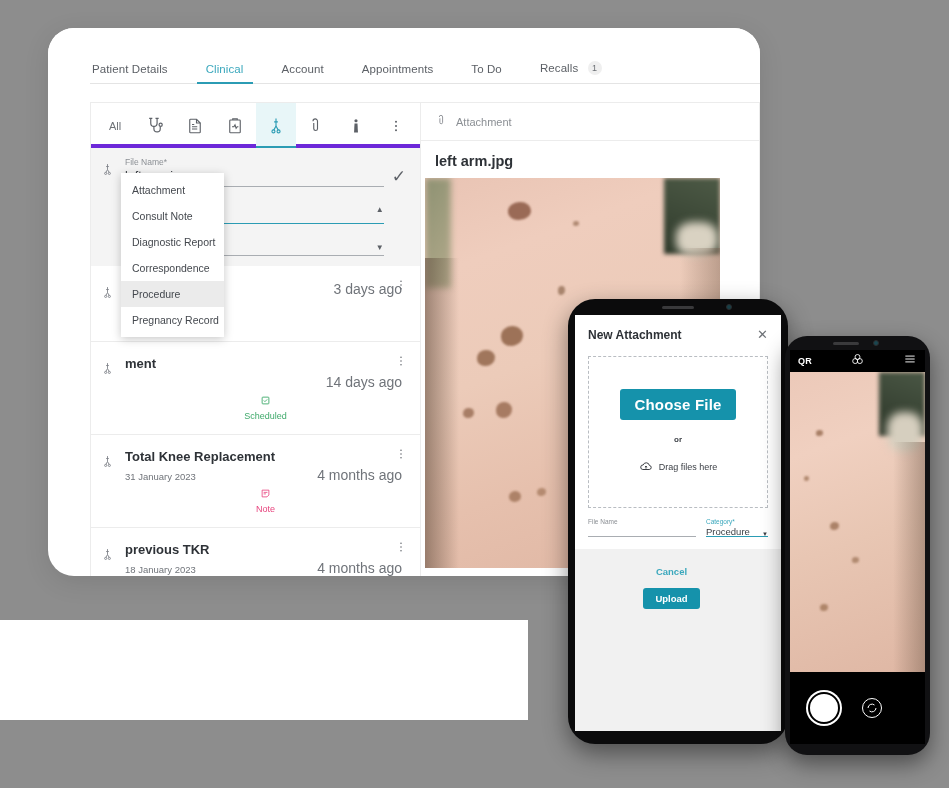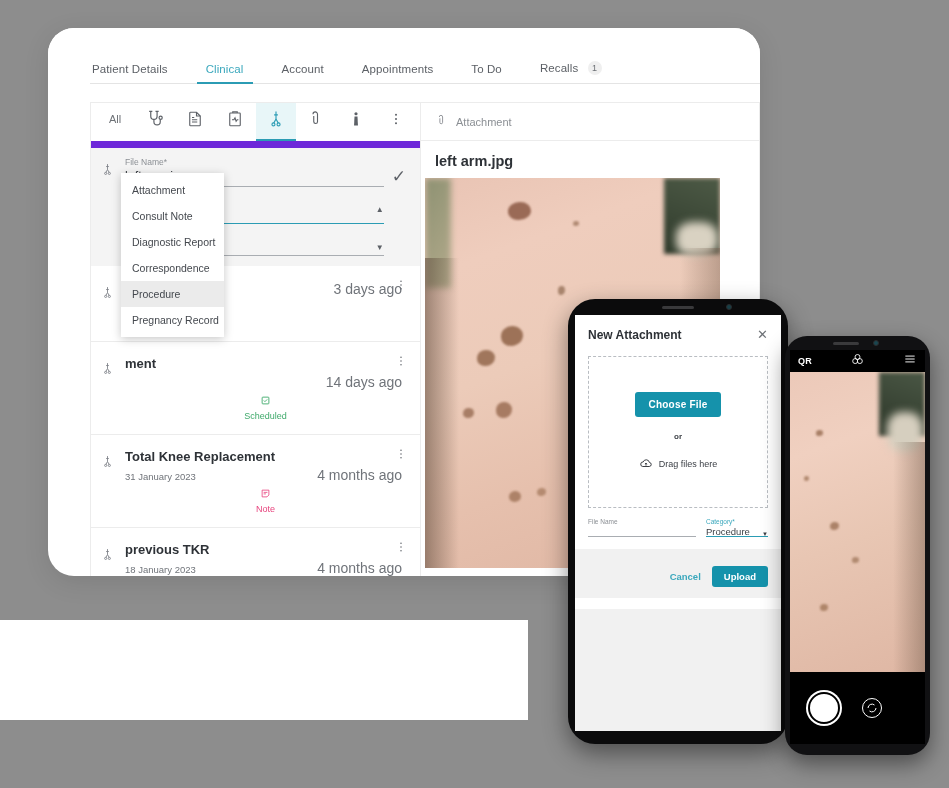--- a/index.html
+++ b/index.html
@@ -85,23 +85,23 @@
     width: 340px;
     background: #ffffff;
     border: 1px solid #ececec;
     border-left: 1px solid #ececec;
     position: relative;
     overflow: hidden;
   }
 
   
   #iconbar {
-    display: flex; align-items: flex-end;
+    display: flex; align-items: flex-start;
     height: 45px;
-    border-bottom: 7px solid #6d28d9;
+    border-bottom: 4px solid #6d28d9;
     padding: 0 4px;
   }
   .ibtn {
     flex: 1;
     height: 45px;
     display: flex; align-items: center; justify-content: center;
     position: relative;
     color: #5d6167;
   }
   .ibtn.sel { background: #e8f6f8; color: #2b9cb4; }
@@ -257,21 +257,21 @@
   #dlg-x { font-size: 13px; color: #6d7176; }
   #dropzone {
     margin-top: 14px;
     border: 1px dashed #b9bdc2;
     height: 152px;
     display: flex; flex-direction: column; align-items: center; justify-content: center;
     gap: 15px;
   }
   #choose-file {
     background: #1592ab; color: #ffffff;
-    font-size: 10px; font-weight: bold;
+    font-size: 15px; font-weight: bold;
     padding: 7px 14px; border-radius: 3px;
     letter-spacing: .2px;
   }
   #or-text { font-size: 8px; font-weight: bold; color: #3b3f45; }
   #dragrow { display: flex; align-items: center; gap: 6px; font-size: 9px; color: #3b3f45; }
   #dlg-fields {
     display: flex; align-items: flex-end; justify-content: space-between;
     padding: 9px 0 0 0;
     gap: 10px;
   }
@@ -284,21 +284,21 @@
   #dlg-catval {
     font-size: 9.5px; color: #3b3f45;
     display: flex; align-items: flex-end; justify-content: space-between;
     padding-bottom: 1px;
   }
   #dlg-actions {
     display: flex; align-items: center; justify-content: flex-end;
     gap: 11px; padding: 17px 0 0 0;
     background: #f1f1f1;
     margin: 12px -13px 0 -13px;
-    padding-right: 13px; padding-bottom: 11px;
+    padding-right: 13px; padding-bottom: 11px; flex-direction: column;
   }
   #btn-cancel { font-size: 9.5px; color: #3ba8bd; font-weight: bold; }
   #btn-upload {
     background: #1592ab; color: #fff;
     font-size: 9.5px; font-weight: bold;
     padding: 5px 12px; border-radius: 3px;
   }
   #dlg-lowerfill { position:absolute; left:0; right:0; bottom:0; top: 294px; background:#f1f1f1; }
 
   

